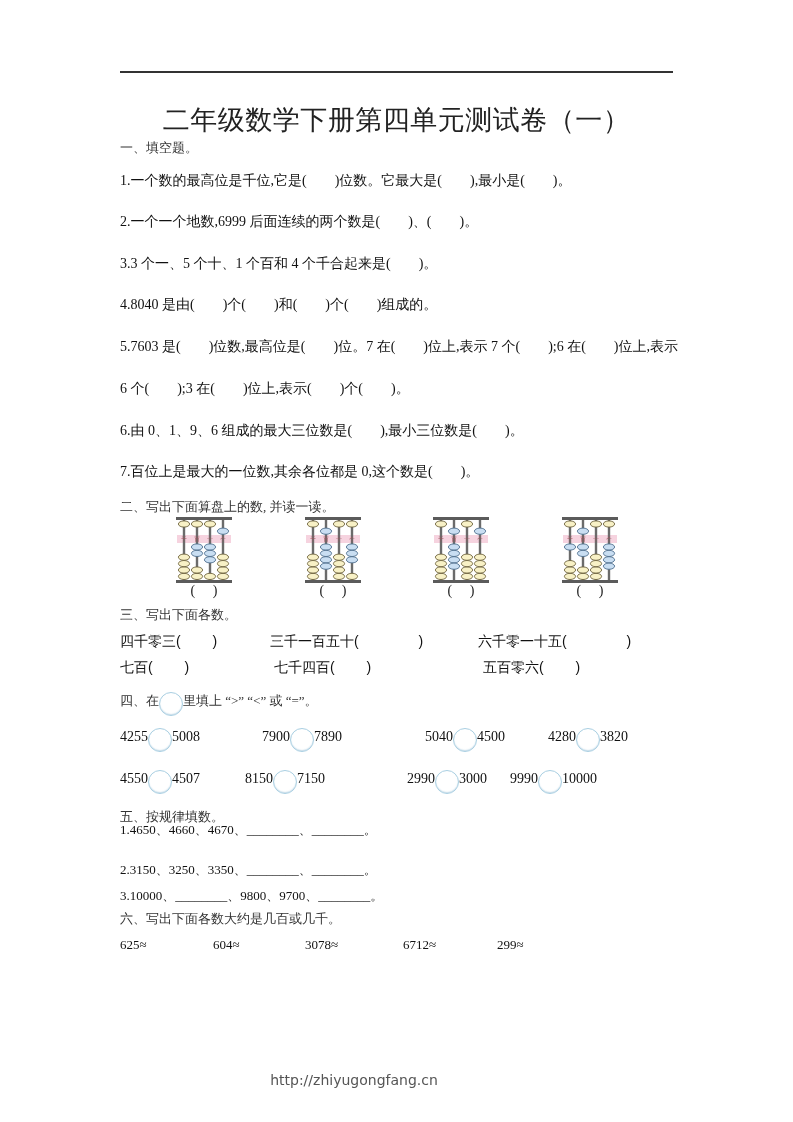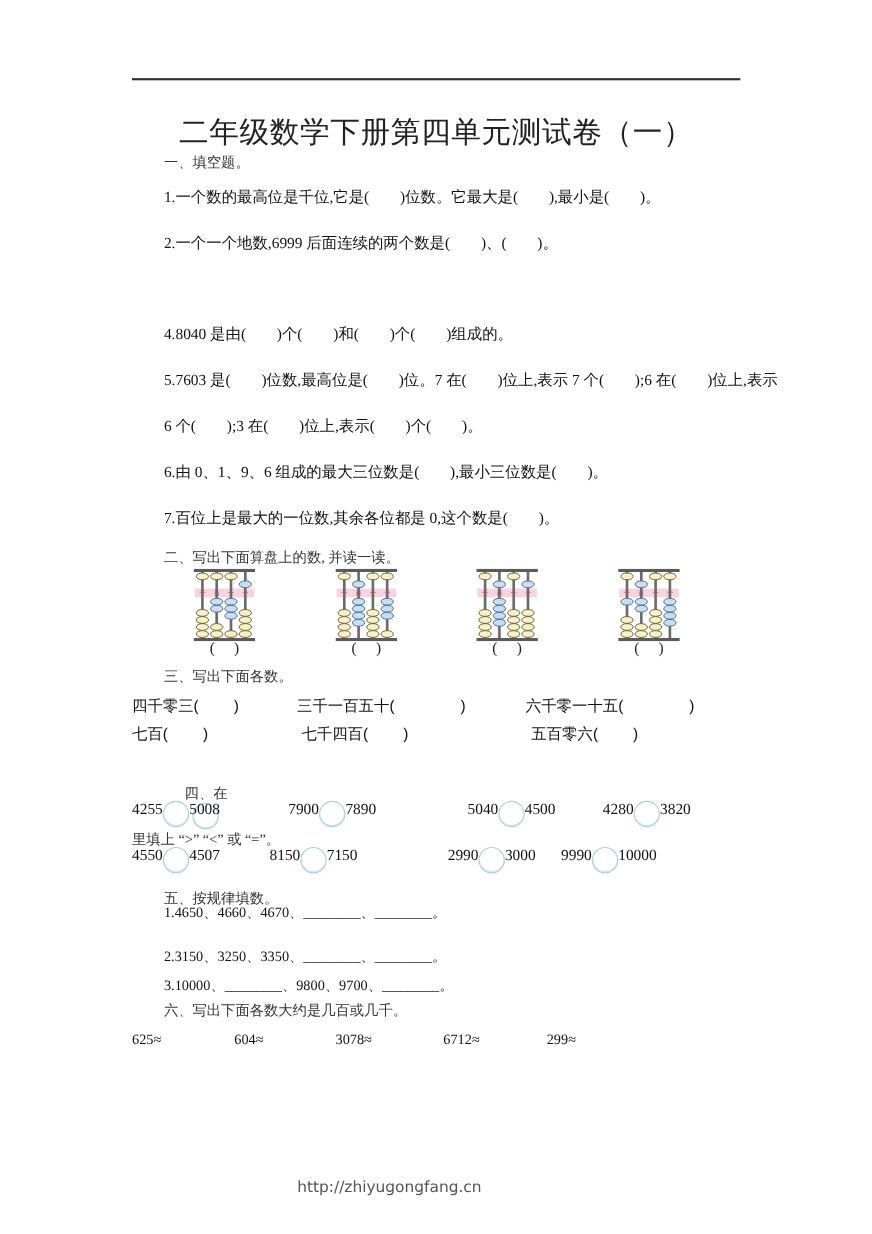--- a/index.html
+++ b/index.html
@@ -1,51 +1,52 @@
 <!DOCTYPE html>
 <html><head>
 <meta charset="utf-8">
 <style>
   html, body { margin: 0; padding: 0; background: #ffffff; }
   body { width: 793px; height: 1122px; position: relative; overflow: hidden; }
   .page { position: absolute; left: 0; top: 0; width: 793px; height: 1122px; background: #fff; }
   .rule { position: absolute; left: 120px; top: 71px; width: 553px; height: 1.5px; background: #333; }
   .title { position: absolute; left: 0; top: 103px; width: 793px; text-align: center;
            font-family: "Liberation Serif", serif; font-size: 27px; line-height: 34px; color: #222; letter-spacing: 0.5px; }
-  .line { position: absolute; left: 120px; height: 20px; line-height: 20px; white-space: pre; margin-left: 29px; }
+  .line { position: absolute; left: 120px; height: 20px; line-height: 20px; white-space: pre; }
   .heading { font-family: "Liberation Serif", serif; font-size: 13px; color: #333; }
   .q { font-family: "Liberation Serif", serif; font-size: 14px; color: #111; }
   .hei { font-family: "Liberation Sans", sans-serif; font-size: 14px; color: #111; }
   .abs { position: absolute; white-space: pre; height: 20px; line-height: 20px; }
   .abacus { position: absolute; top: 517px; width: 56px; height: 66px; }
   .abacus-blank { position: absolute; top: 581px; width: 56px; text-align: center;
                   font-family: "Liberation Serif", serif; font-size: 14px; line-height: 20px; color: #222; white-space: pre; }
   .circle { display: inline-block; width: 22px; height: 22px; border-radius: 50%;
             border: 1.5px solid #a9cfe2; background: radial-gradient(circle at 50% 40%, #ffffff 60%, #eef6fa 100%);
             box-shadow: inset 0 -1px 1px rgba(120,170,200,0.35); flex: none; }
   .cmp { position: absolute; display: flex; height: 25px;
          font-family: "Liberation Serif", serif; font-size: 14px; color: #111; }
   .cmp .num { line-height: 18px; }
   .cmp .circle { margin: 0 0 -1px 0; }
-  .h4wrap { position: absolute; left: 120px; top: 712px; display: flex; align-items: center; height: 25px; flex-direction: column; }
+  .h4wrap { position: absolute; left: 120px; top: 692px; display: flex; align-items: flex-start; height: 25px; }
   .h4wrap .txt { line-height: 18px; font-family: "Liberation Serif", serif; font-size: 13px; color: #333; white-space: pre; }
   .footer { position: absolute; left: 0; top: 1070px; width: 708px; text-align: center;
             font-family: "DejaVu Sans", sans-serif; font-size: 14px; color: #555; line-height: 20px; }
 </style>
 </head>
 <body>
 
 <div class="page">
 
   <div class="rule"></div>
   <div class="title">二年级数学下册第四单元测试卷（一）</div>
 
   <div class="line heading" style="top:138px">一、填空题。</div>
   <div class="line q" style="top:171px">1.一个数的最高位是千位,它是(　　)位数。它最大是(　　),最小是(　　)。</div>
   <div class="line q" style="top:212px">2.一个一个地数,6999 后面连续的两个数是(　　)、(　　)。</div>
+  <div class="line q" style="top:254px">3.3 个一、5 个十、1 个百和 4 个千合起来是(　　)。</div>
   <div class="line q" style="top:295px">4.8040 是由(　　)个(　　)和(　　)个(　　)组成的。</div>
   <div class="line q" style="top:337px">5.7603 是(　　)位数,最高位是(　　)位。7 在(　　)位上,表示 7 个(　　);6 在(　　)位上,表示</div>
   <div class="line q" style="top:379px">6 个(　　);3 在(　　)位上,表示(　　)个(　　)。</div>
   <div class="line q" style="top:421px">6.由 0、1、9、6 组成的最大三位数是(　　),最小三位数是(　　)。</div>
   <div class="line q" style="top:462px">7.百位上是最大的一位数,其余各位都是 0,这个数是(　　)。</div>
 
   <div class="line heading" style="top:497px">二、写出下面算盘上的数, 并读一读。</div>
 
   <div class="abacus" style="left:176px"><svg width="56" height="66" viewBox="0 0 56 66">
         <rect x="1" y="18" width="54" height="8" fill="#f6d3df"></rect>

